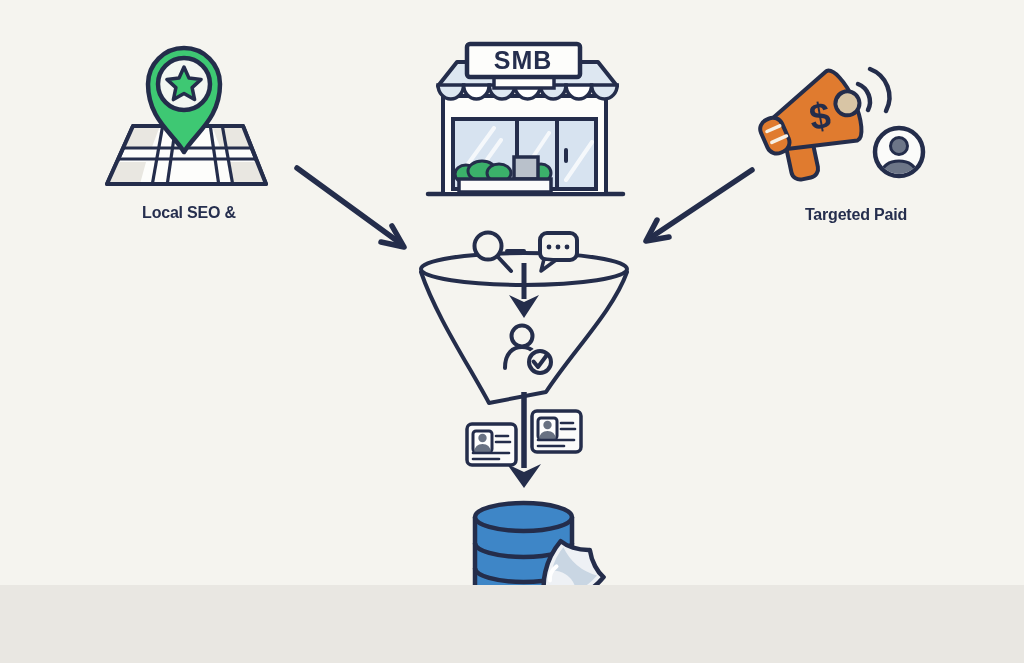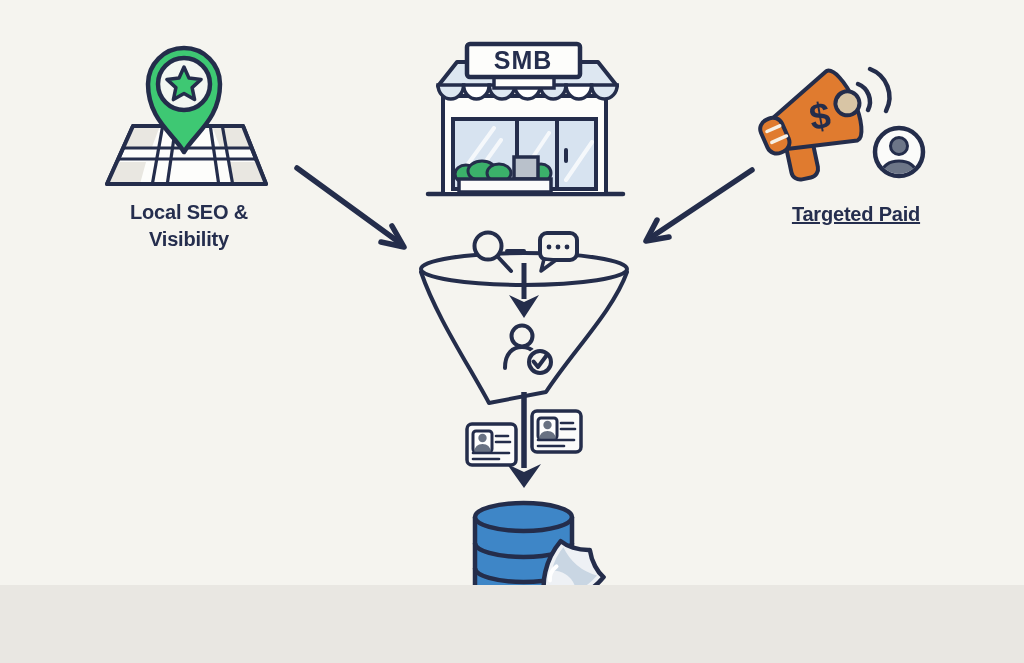--- a/index.html
+++ b/index.html
@@ -4,25 +4,25 @@
 <style>
   html,body{margin:0;padding:0;}
   body{font-family:"Liberation Sans",sans-serif;background:#e9e7e2;}
   .stage{
     position:relative;width:1024px;height:585px;overflow:hidden;
     background:#f5f4ef;
   }
   .stage svg{position:absolute;left:0;top:0;}
   .label{
     position:absolute;text-align:center;
-    color:#252e4e;font-weight:700;font-size:20px;line-height:27px;
+    color:#252e4e;font-weight:700;font-size:16px;line-height:27px;
     letter-spacing:-0.2px;
   }
   .label-local{left:86px;top:199px;width:206px;}
-  .label-ppc{left:736px;top:201px;width:240px;text-decoration:underline;}
+  .label-ppc{left:736px;top:201px;width:240px;}
   .edge-artifact{
     position:absolute;right:0;top:631px;width:3px;height:11px;background:#2c2c2c;
   }
 </style>
 </head>
 <body>
 
 <div class="stage">
 
 <svg width="1024" height="663" viewBox="0 0 1024 663">
@@ -201,21 +201,20 @@
     <g transform="translate(568,576) rotate(40)">
       <path d="M0,-34 C9,-26 20,-22 28,-22 C28,2 16,25 0,33 C-16,25 -28,2 -28,-22 C-20,-22 -9,-26 0,-34 Z" fill="#eef1f5" stroke="#242d4b" stroke-width="4.5" stroke-linejoin="round"></path>
       <path d="M-22,-19 Q0,-9 22,-19 Q22,-6 16,6 Q0,-6 -16,6 Q-22,-6 -22,-19 Z" fill="#c9d6e3"></path>
       <path d="M-15,0 Q-17,9 -11,15" fill="none" stroke="#ffffff" stroke-width="4" stroke-linecap="round"></path>
     </g>
   </g>
 </svg>
 
 <div class="label label-local">
   <div>Local SEO &amp;</div>
-  <div>Visibility</div>
 </div>
 
 <div class="label label-ppc">
   <div>Targeted Paid</div>
 </div>
 
 <div class="edge-artifact"></div>
 
 </div>
 

